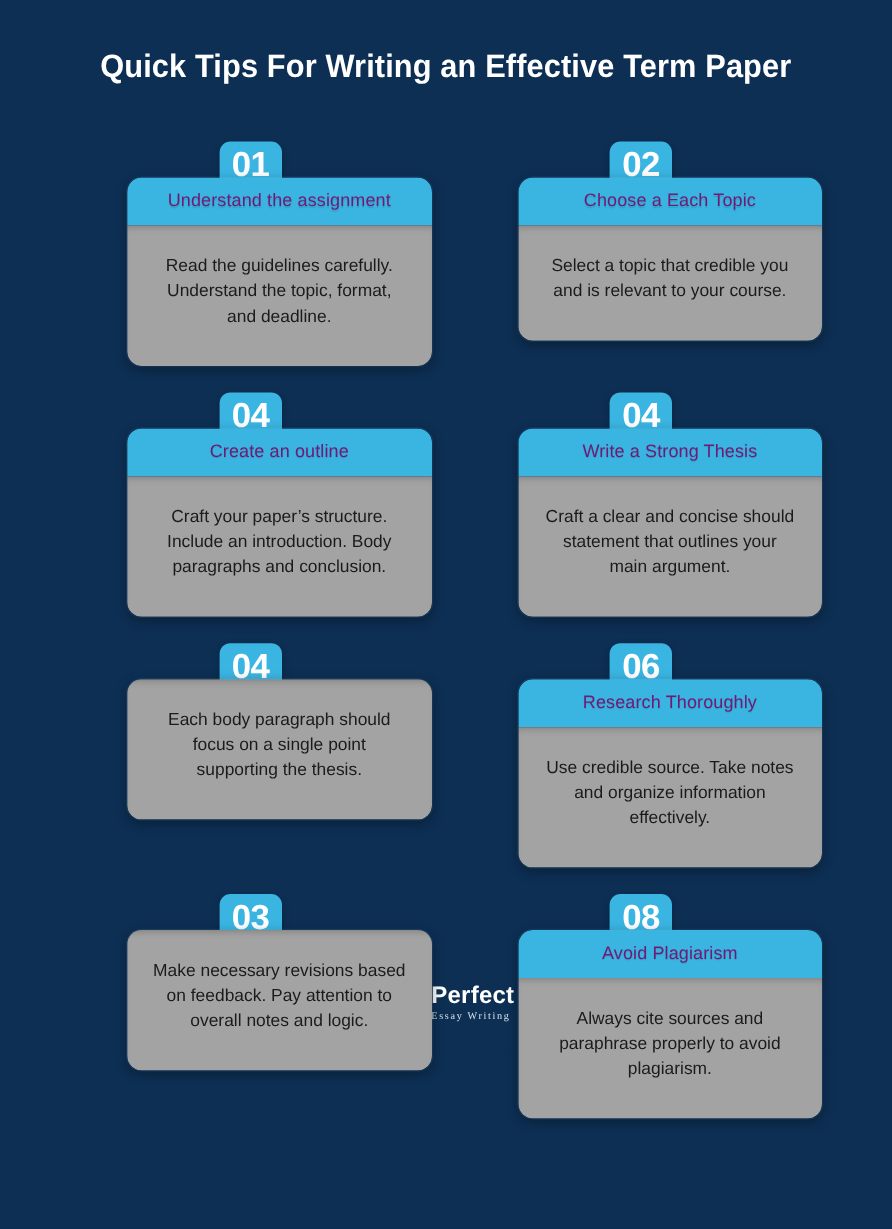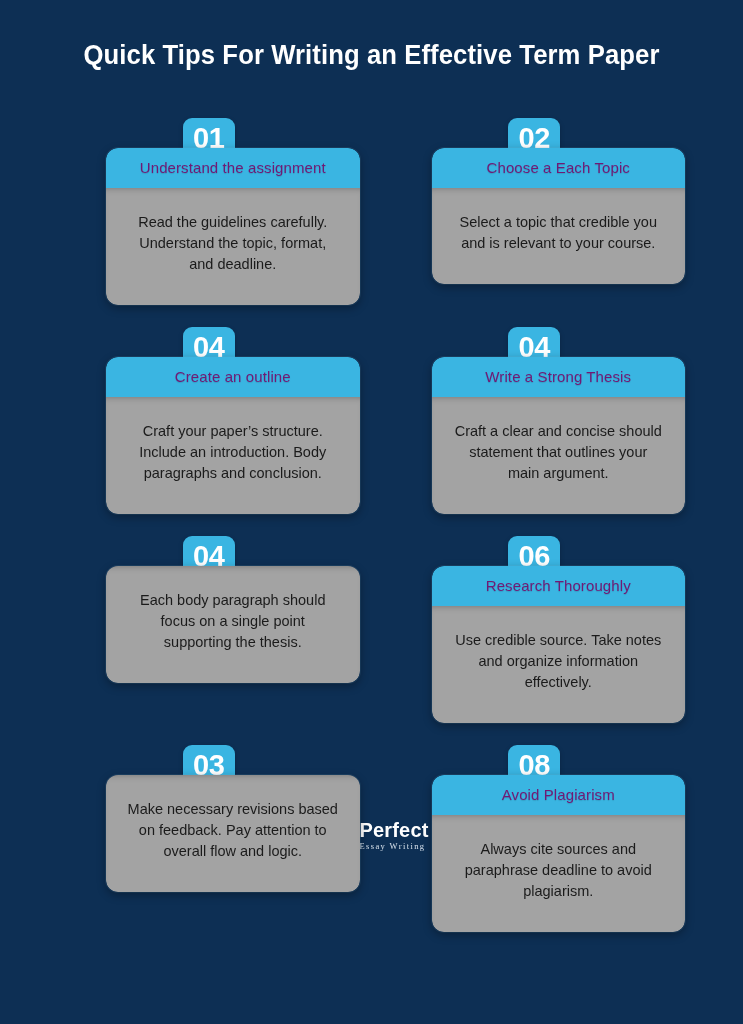--- a/index.html
+++ b/index.html
@@ -215,31 +215,31 @@
         <div class="card-body">
             <span>Use credible source. Take notes and organize information effectively.</span>
           </div>
       </div>
     </div>
 
     <div class="card">
       <div class="badge">03</div>
       <div class="card-inner">
         <div class="card-body">
-            <span>Make necessary revisions based on feedback. Pay attention to overall flow and logic.</span>
+            <span>Make necessary revisions based on feedback. Pay attention to overall notes and logic.</span>
           </div>
       </div>
     </div>
 
     <div class="card">
       <div class="badge">08</div>
       <div class="card-inner">
         <div class="card-header">Avoid Plagiarism</div>
         <div class="card-body">
-            <span>Always cite sources and paraphrase deadline to avoid plagiarism.</span>
+            <span>Always cite sources and paraphrase properly to avoid plagiarism.</span>
           </div>
       </div>
     </div>
 
   </div>
 
   <div class="footer">
     <div class="logo">
       <svg class="logo-mark" width="40" height="42" viewBox="0 0 40 42">
 

